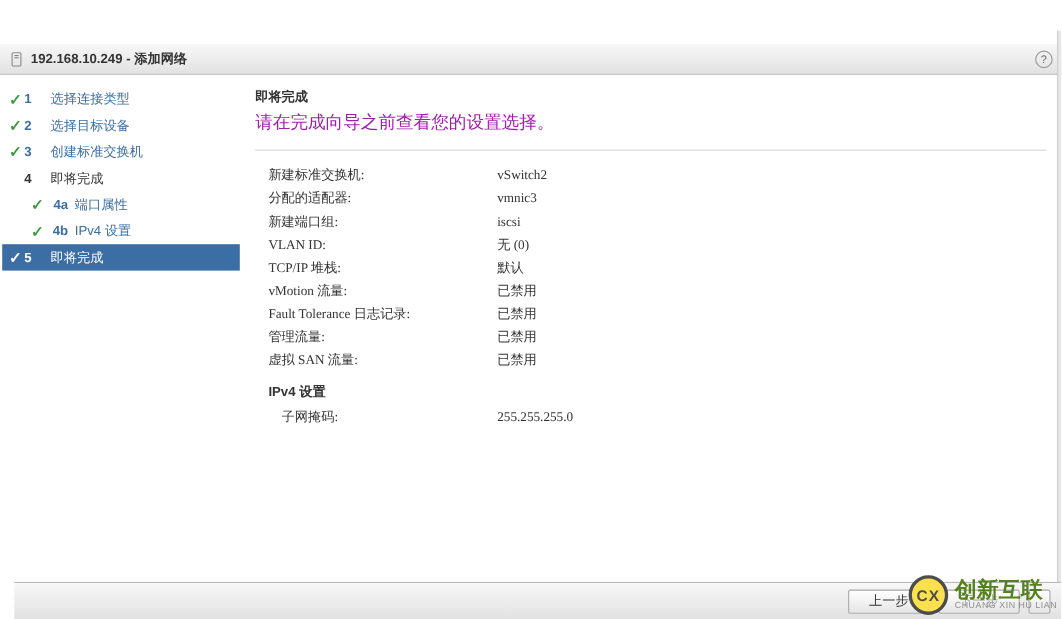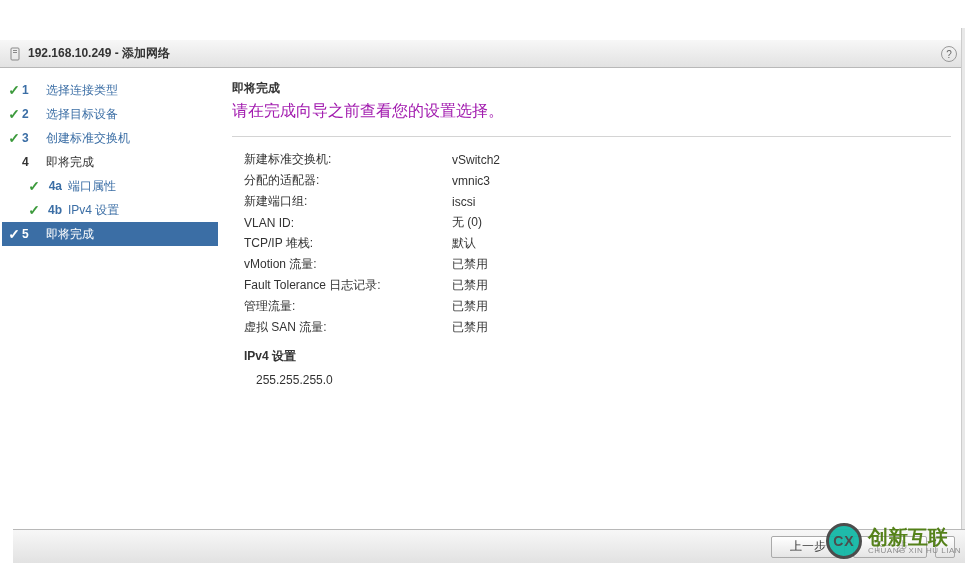--- a/index.html
+++ b/index.html
@@ -111,20 +111,21 @@
       border-top: 1px solid #d4d4d4;
       margin-bottom: 12px;
     }
     .summary {
       padding-left: 12px;
     }
     .row {
       display: flex;
       height: 21px;
       align-items: center;
+      font-family: Liberation Serif, serif;
     }
     .row .label {
       width: 208px;
       color: #333;
     }
     .row .value {
       color: #333;
     }
     .section-head {
       font-weight: bold;
@@ -183,21 +184,21 @@
       width: 36px;
       height: 36px;
       border: 3px solid #444;
       border-radius: 50%;
       display: flex;
       align-items: center;
       justify-content: center;
       font-weight: bold;
       font-size: 14px;
       color: #444;
-      background: #14b8a6;
+      background: #fde047;
       letter-spacing: 1px;
     }
     .wm-text-cn {
       font-size: 20px;
       font-weight: bold;
       color: #4d7c0f;
       line-height: 1;
     }
     .wm-text-en {
       font-size: 8px;
@@ -319,20 +320,21 @@
         <span class="value">已禁用</span>
       </div>
       <div class="row">
         <span class="label">虚拟 SAN 流量:</span>
         <span class="value">已禁用</span>
       </div>
 
       <div class="section-head">IPv4 设置</div>
       <div class="indent2">
         <div class="row">
+          <span class="label" style="width:196px">子网掩码:</span>
           <span class="value">255.255.255.0</span>
         </div>
       </div>
     </div>
   </div>
 </div>
 
 <div class="scrollbar-edge"></div>
 
 <div class="footer">

